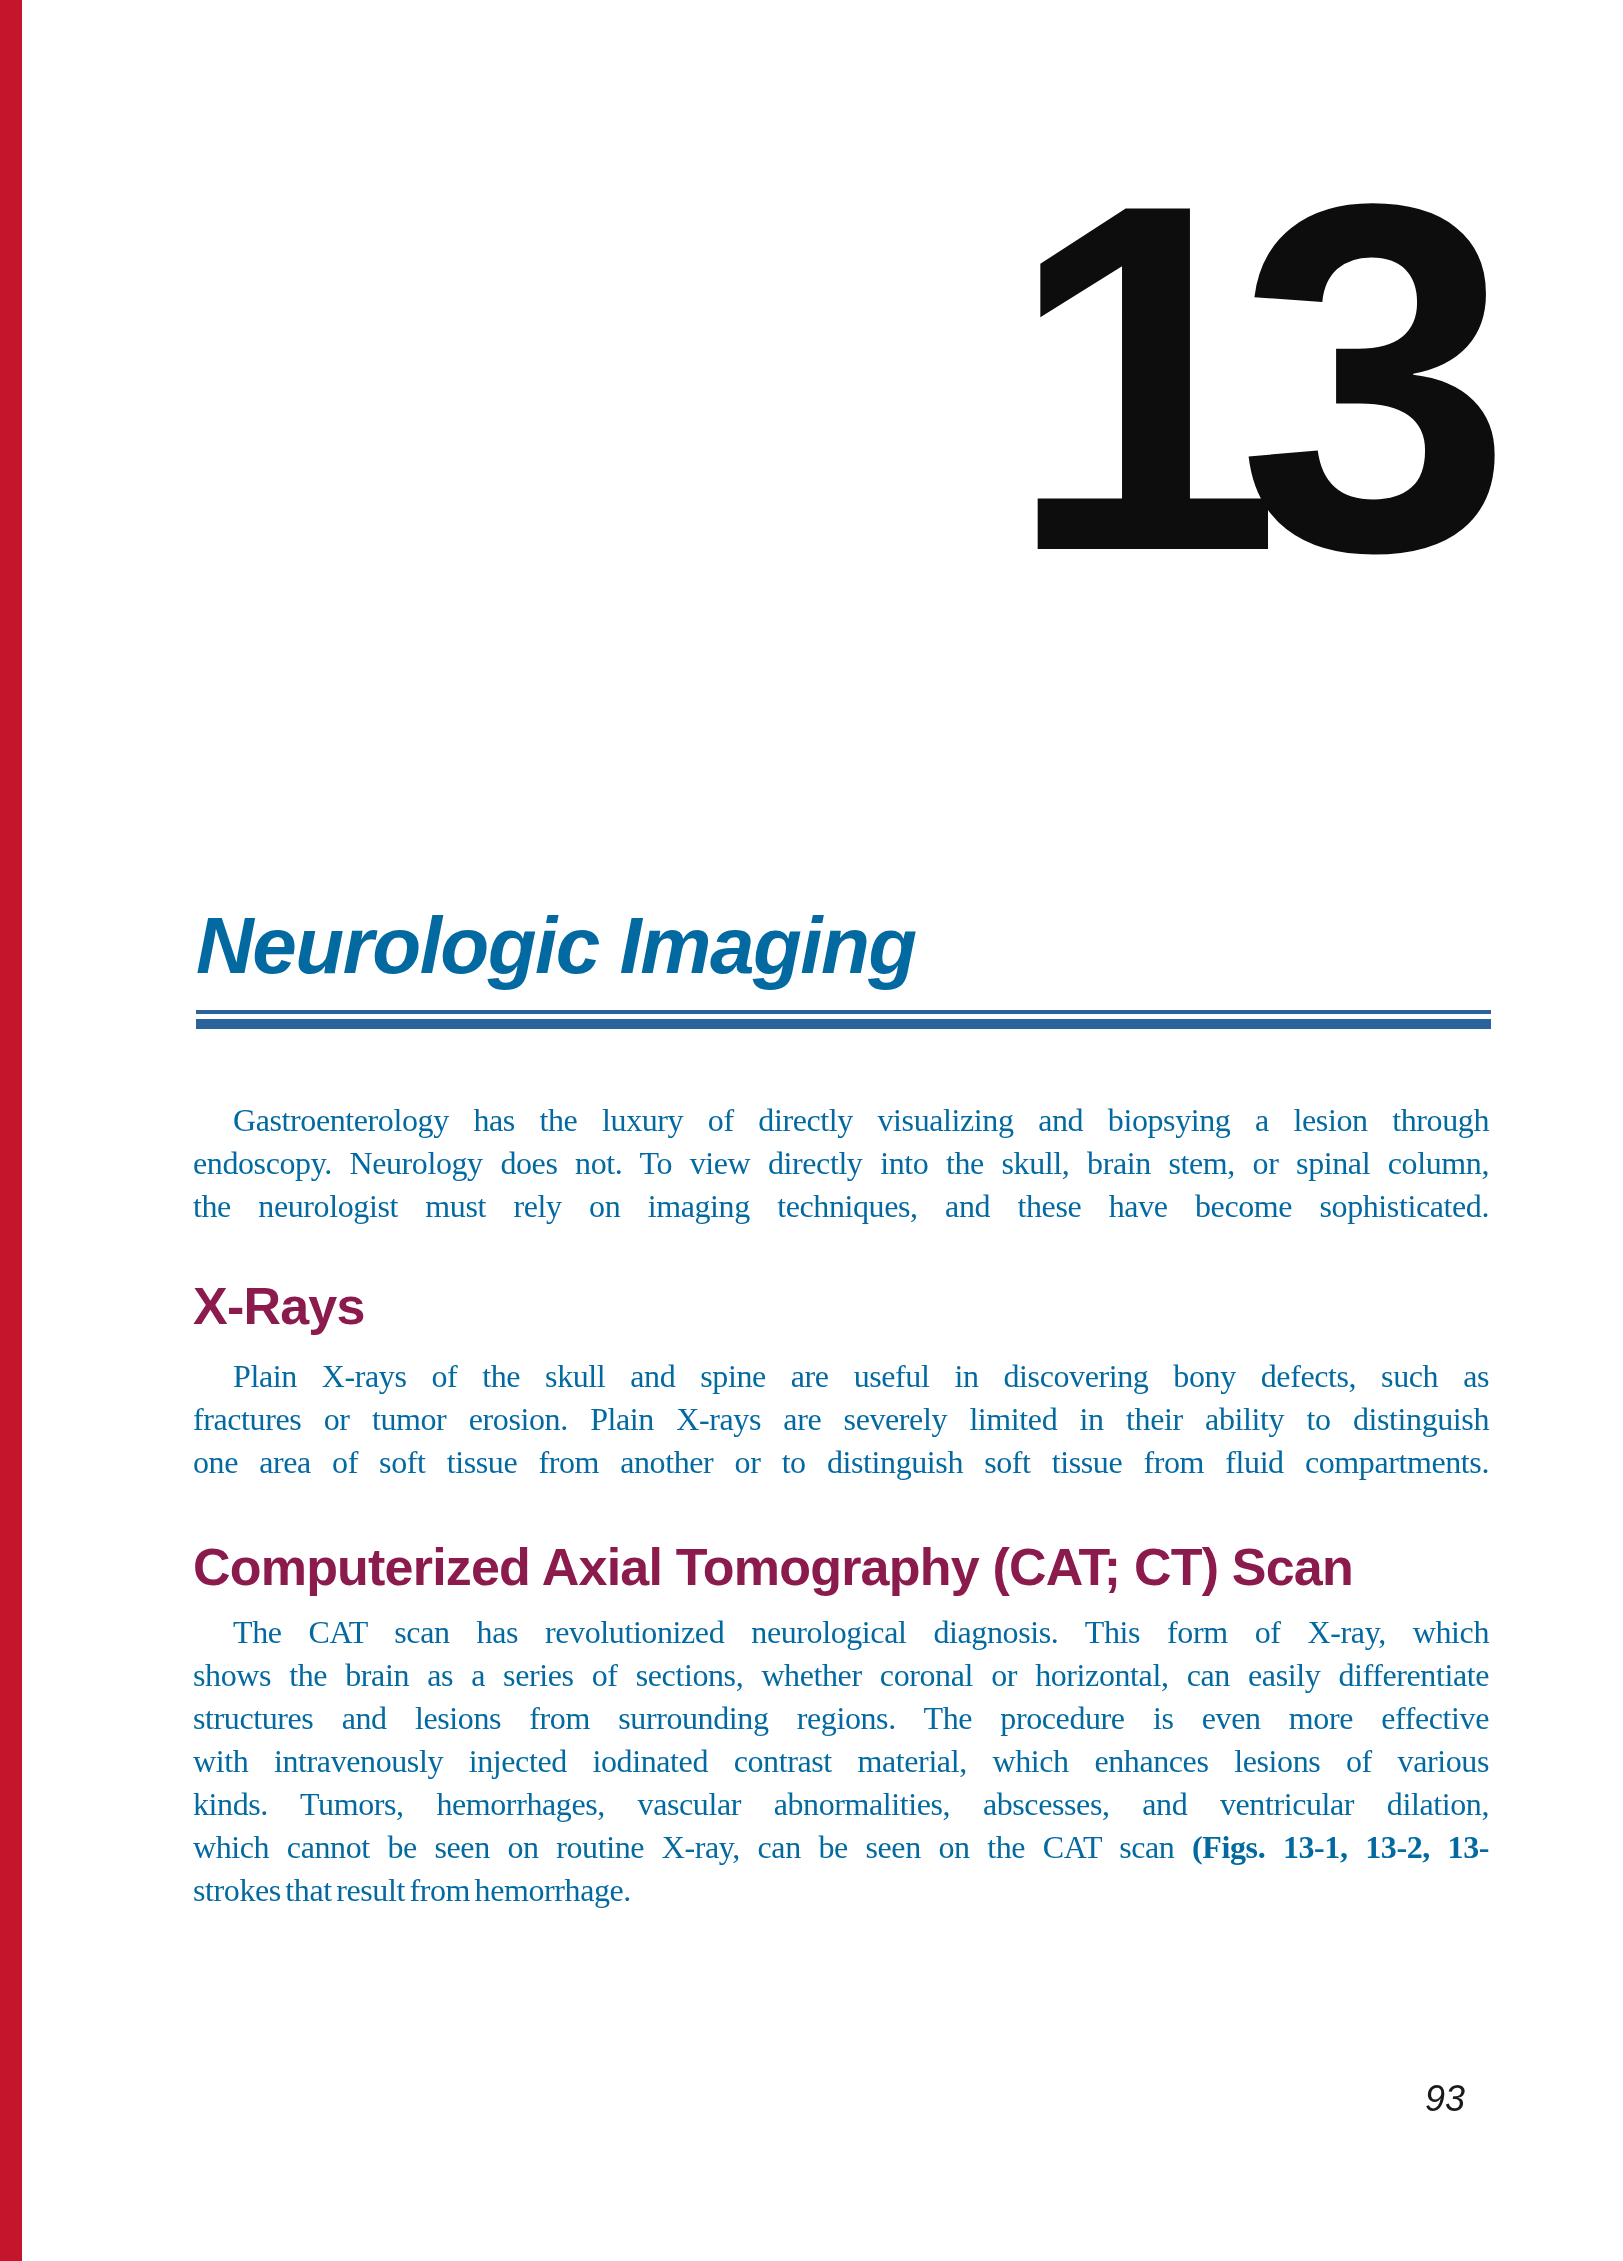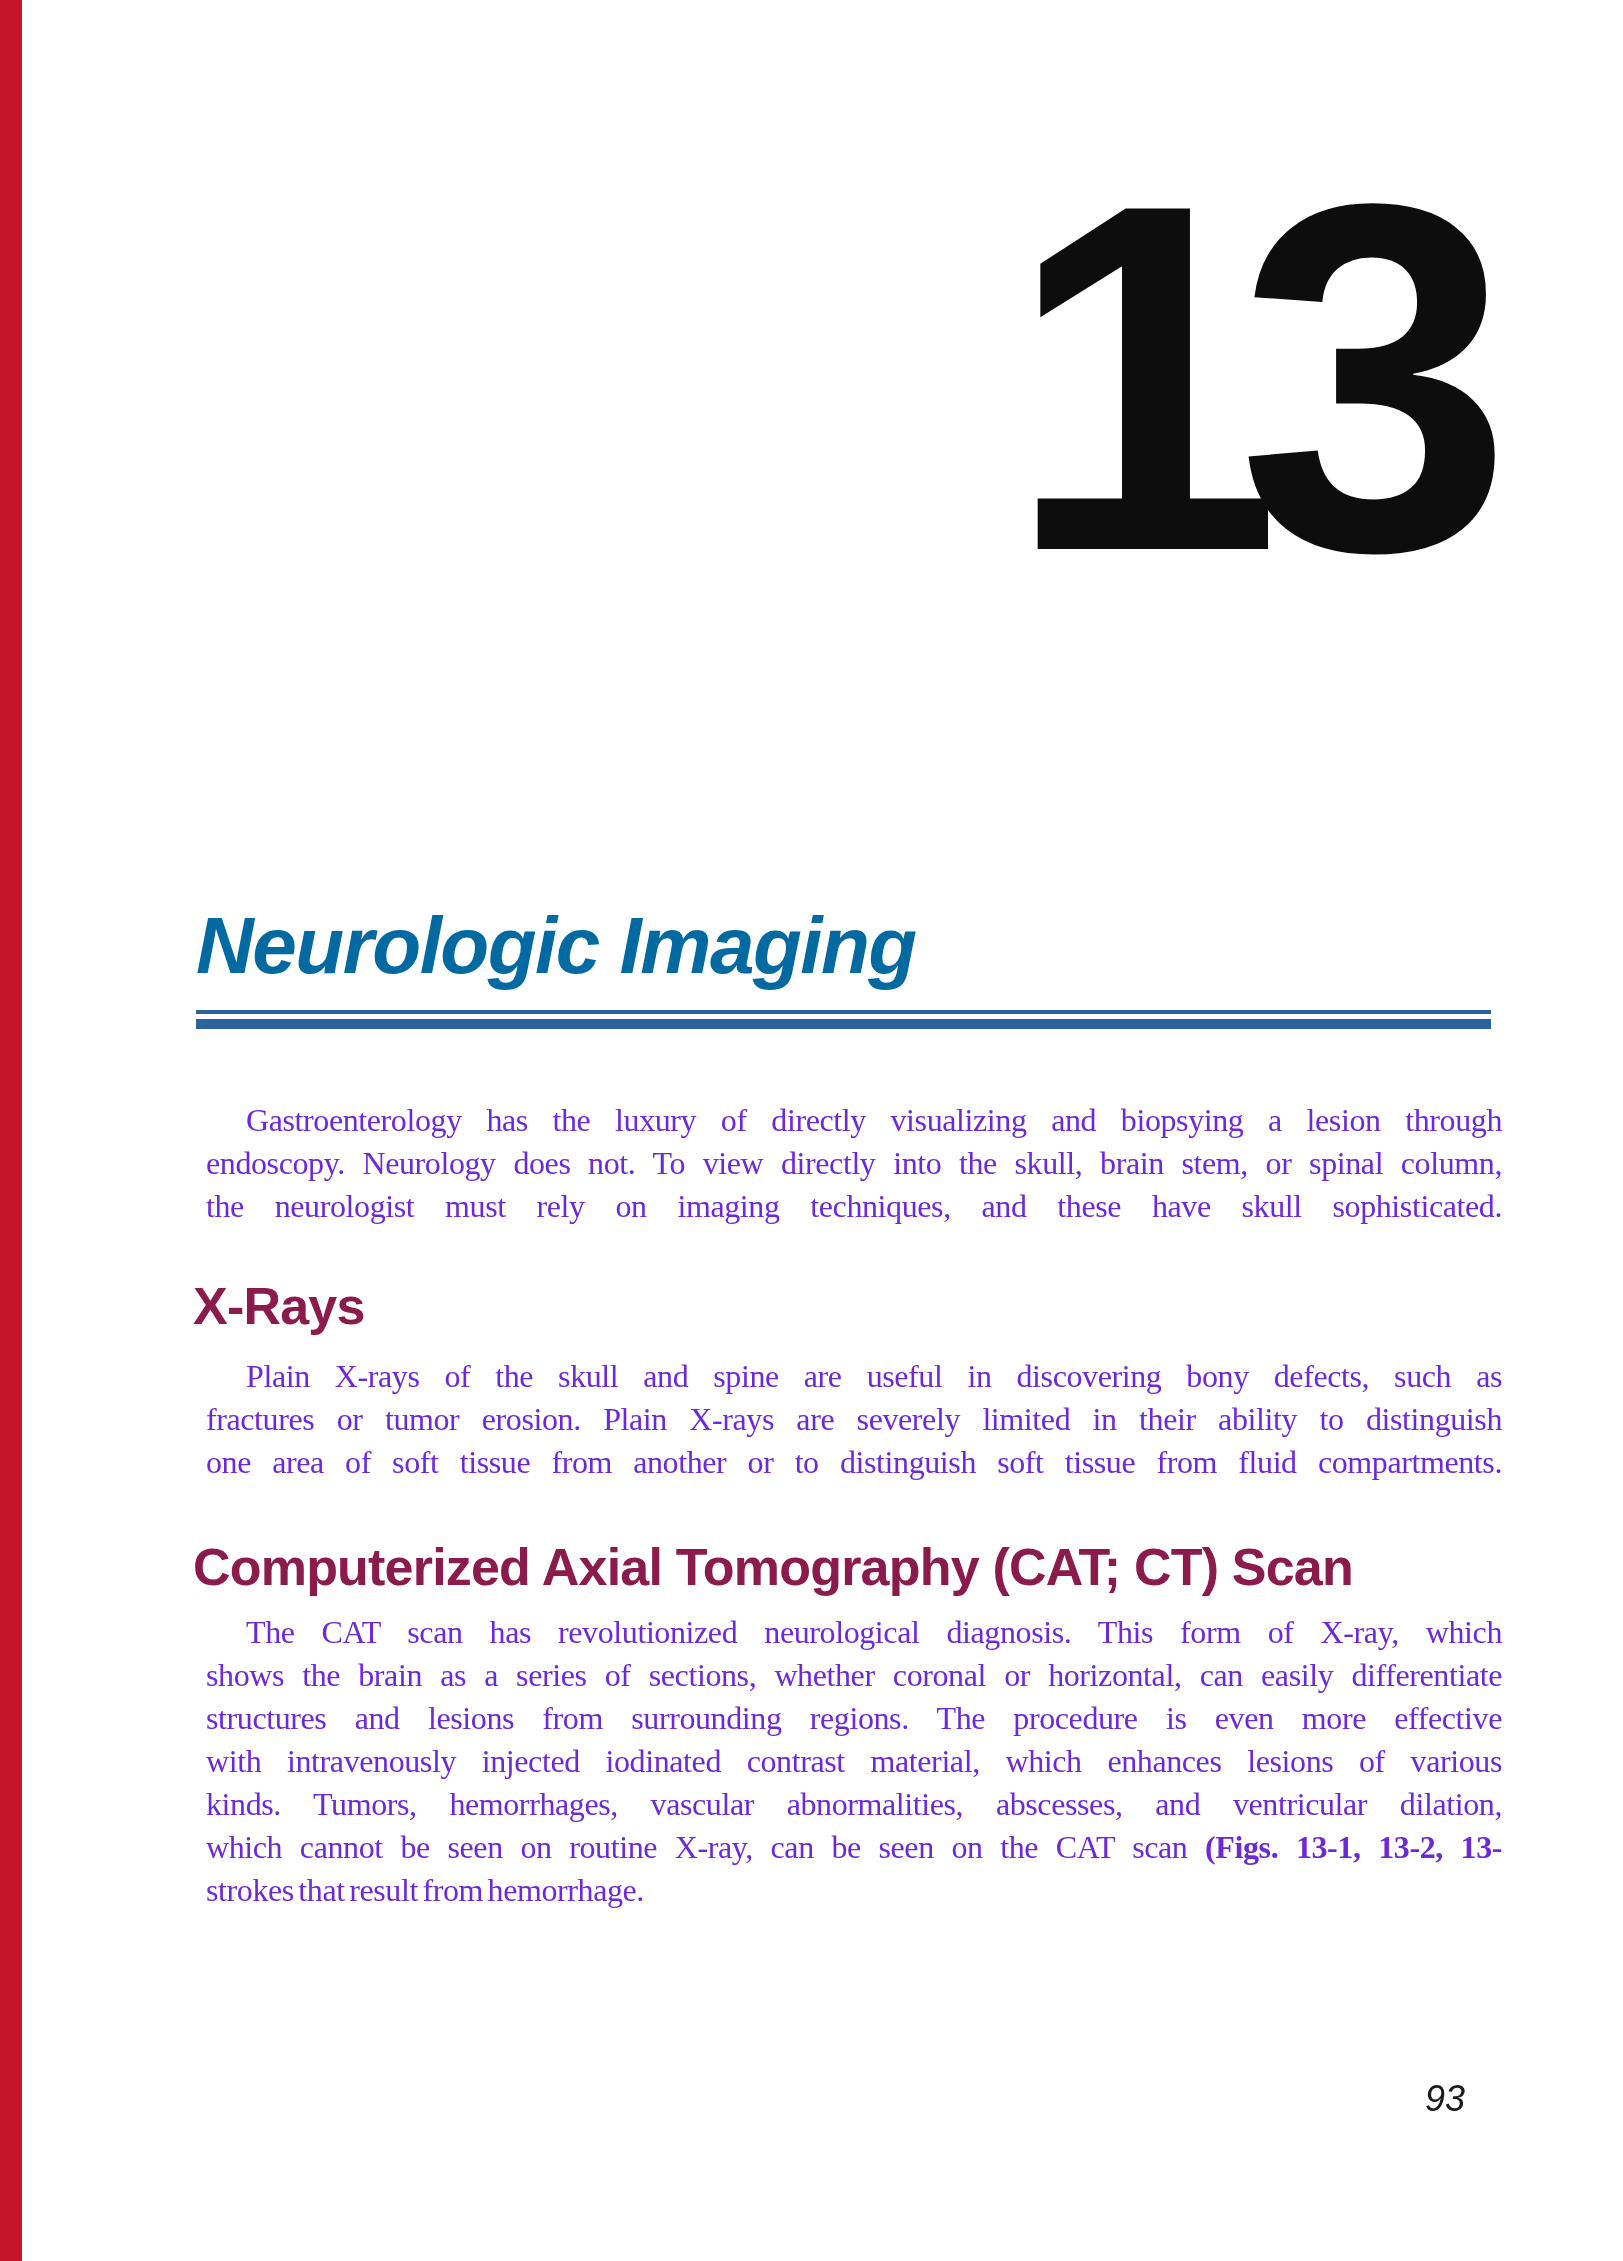--- a/index.html
+++ b/index.html
@@ -30,24 +30,24 @@
     font-size:80px;line-height:1.15;
     letter-spacing:-1.5px;
     color:#0369a1;
     white-space:nowrap;
   }
   .title-rule{position:absolute;left:196px;top:1010px;width:1295px;}
   .title-rule .thin{height:3.9px;background:#2b649c;}
   .title-rule .gap{height:5.4px;background:transparent;}
   .title-rule .thick{height:10px;background:#2b649c;}
   .bodyblock{
-    position:absolute;left:206px;width:1296px;
+    position:absolute;left:193px;width:1296px;
     font-size:32px;line-height:43px;
     letter-spacing:-0.4px;word-spacing:-3.1px;
-    color:#6d28d9;
+    color:#0369a1;
   }
   .tline{width:100%;}
   .jline{text-align:justify;text-align-last:justify;}
   .lline{text-align:left;text-align-last:left;}
   .tline.first{text-indent:40px;}
   .tline b{font-weight:bold;}
   .section-heading{
     position:absolute;left:193px;
     font-family:"Liberation Sans", sans-serif;
     font-weight:bold;
@@ -82,21 +82,21 @@
 
   <div class="title-rule">
     <div class="thin"></div>
     <div class="gap"></div>
     <div class="thick"></div>
   </div>
 
   <div class="bodyblock p1">
       <div class="tline jline first">Gastroenterology has the luxury of directly visualizing and biopsying a lesion through</div>
       <div class="tline jline">endoscopy. Neurology does not. To view directly into the skull, brain stem, or spinal column,</div>
-      <div class="tline jline">the neurologist must rely on imaging techniques, and these have skull sophisticated.</div>
+      <div class="tline jline">the neurologist must rely on imaging techniques, and these have become sophisticated.</div>
     </div>
 
   <div class="section-heading h1">X-Rays</div>
 
   <div class="bodyblock p2">
       <div class="tline jline first">Plain X-rays of the skull and spine are useful in discovering bony defects, such as</div>
       <div class="tline jline">fractures or tumor erosion. Plain X-rays are severely limited in their ability to distinguish</div>
       <div class="tline jline">one area of soft tissue from another or to distinguish soft tissue from fluid compartments.</div>
     </div>
 

